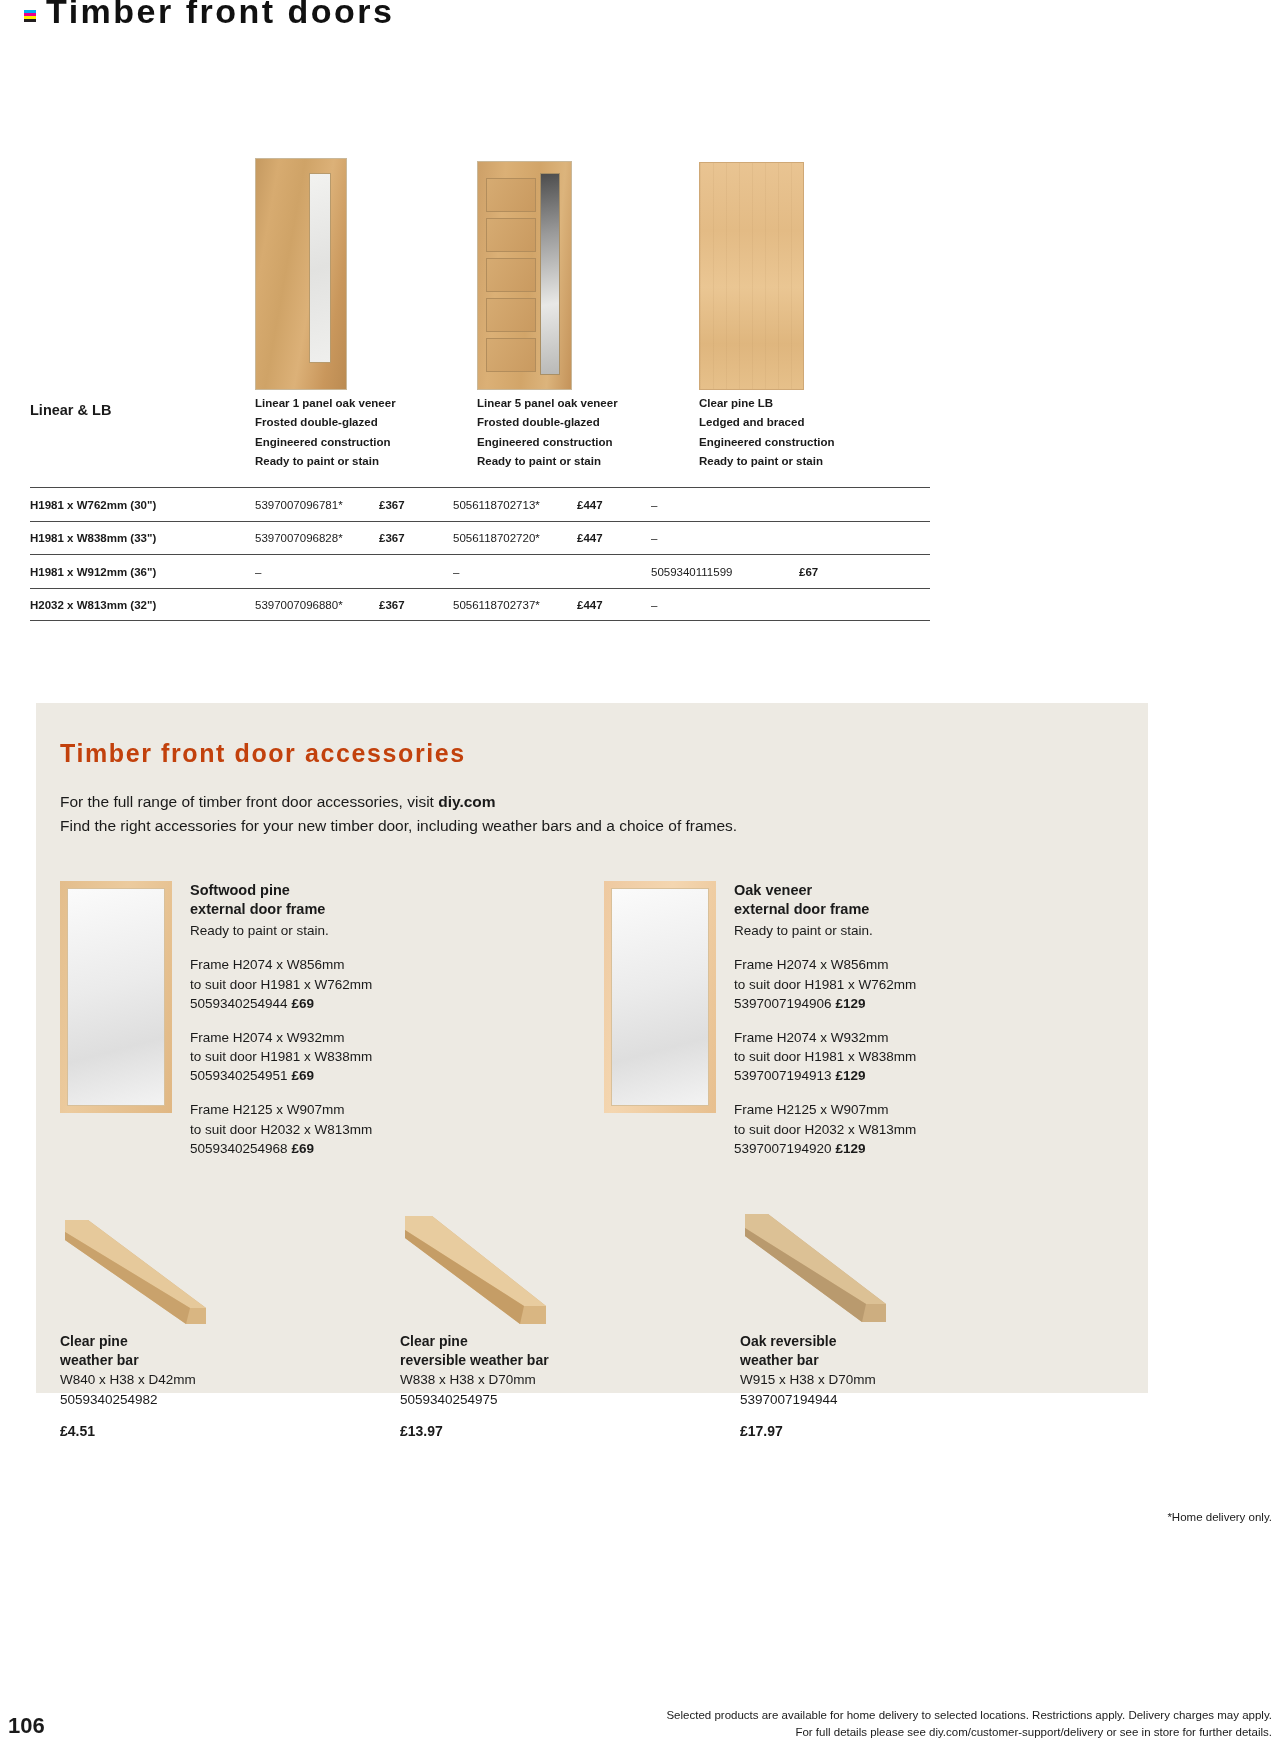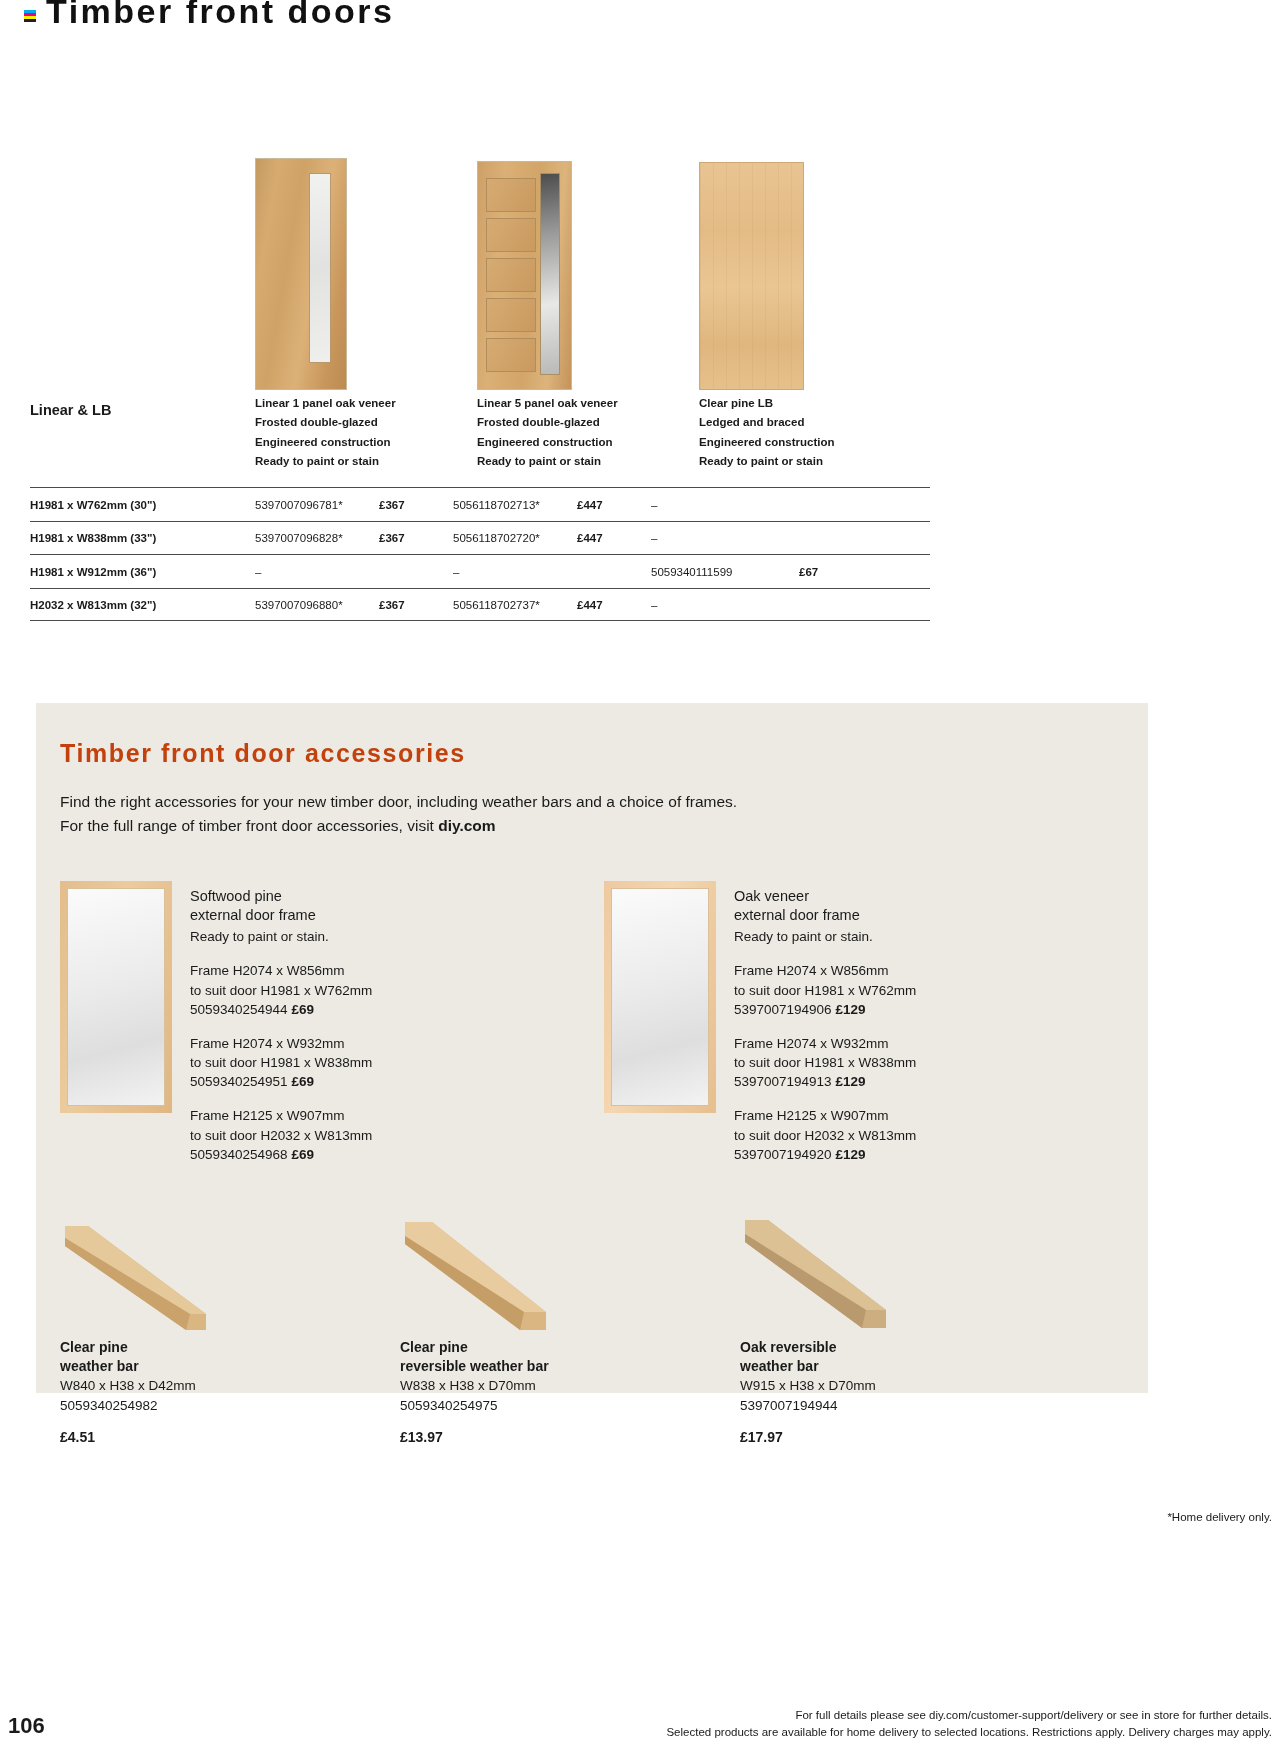--- a/index.html
+++ b/index.html
@@ -122,21 +122,21 @@
   }
   .frame-photo .inner {
     width: 100%; height: 100%;
     background: linear-gradient(165deg, #fbfbfb 0%, #ebebeb 45%, #dedede 72%, #f3f3f3 100%);
     border: 1px solid #d8c09a;
   }
   .frame-photo.oak {
     background: linear-gradient(105deg, #eec9a0 0%, #f4d6b0 40%, #e7bf8e 100%);
   }
   .frame-text { padding-left: 18px; font-size: 13.5px; line-height: 1.42; }
-  .frame-name { font-weight: normal; font-size: 14.5px; line-height: 1.32; margin-top: 6px; }
+  .frame-name { font-weight: bold; font-size: 14.5px; line-height: 1.32; }
   .frame-sub { margin-top: 2px; }
   .frame-item { margin-top: 15px; }
   .frame-item b { font-weight: bold; }
 
   
   .bars-row { display: flex; margin-top: 52px; }
   .bar-block { width: 340px; }
   .bar-photo { height: 118px; position: relative; }
   .bar-photo svg { position: absolute; left: 0; top: 0; }
   .bar-caption { margin-top: 4px; font-size: 13.5px; line-height: 1.5; }
@@ -247,24 +247,24 @@
       <div class="c-price">£447</div>
       <div class="c-code last">–</div>
       <div class="c-price"></div>
     </div>
   </div>
 </div>
 
 <div class="accessories">
   <div class="acc-title">Timber front door accessories</div>
   <div class="acc-intro">
-    <div>Find the right accessories for your new timber door, including weather bars and a choice of frames.</div>
     <div>
       <span>For the full range of timber front door accessories, visit </span><b>diy.com</b>
     </div>
+    <div>Find the right accessories for your new timber door, including weather bars and a choice of frames.</div>
   </div>
 
   <div class="frames-row">
 
     <div class="frame-block">
       <div class="frame-photo">
         <div class="inner"></div>
       </div>
       <div class="frame-text">
         <div class="frame-name">
@@ -375,16 +375,16 @@
         <div>W915 x H38 x D70mm</div>
         <div>5397007194944</div>
         <div class="bar-price">£17.97</div>
       </div>
     </div>
   </div>
 </div>
 
 <div class="home-delivery-note">*Home delivery only.</div>
 <div class="footer-legal">
+  <div>Selected products are available for home delivery to selected locations. Restrictions apply. Delivery charges may apply.</div>
   <div>For full details please see diy.com/customer-support/delivery or see in store for further details.</div>
-  <div>Selected products are available for home delivery to selected locations. Restrictions apply. Delivery charges may apply.</div>
 </div>
 <div class="page-number">106</div>
 
 </body></html>

